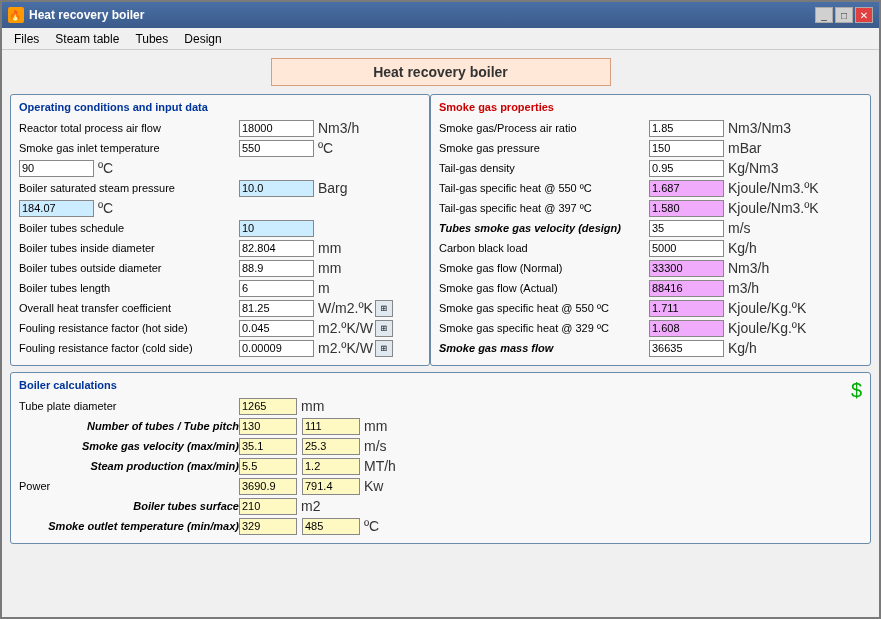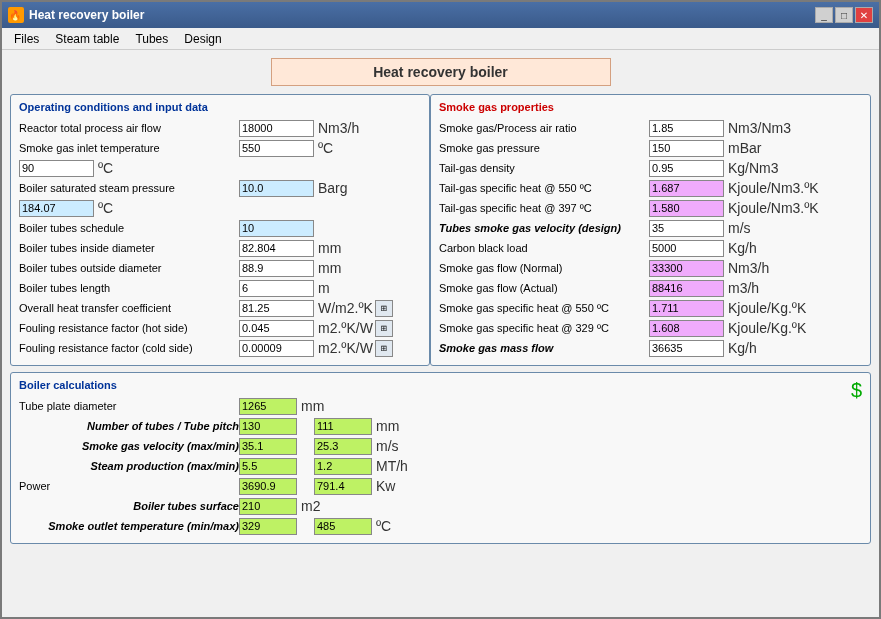--- a/index.html
+++ b/index.html
@@ -167,30 +167,30 @@
       padding: 6px 8px;
       background: #f8f8f8;
     }
     .dollar-icon {
       color: #00aa00;
       font-size: 20px;
       margin-left: 6px;
     }
     .two-inputs {
       display: flex;
-      gap: 17px;
+      gap: 5px;
     }
     .input-small {
       border: 1px solid #888;
       height: 17px;
       font-size: 11px;
       padding: 0 2px;
       width: 58px;
     }
-    .input-small.yellow { background: #bef264; }
+    .input-small.yellow { background: #fef9c3; }
   </style>
 </head>
 <body>
 
 <div class="window">
 
   <div class="title-bar">
     <div class="title-bar-left">
       <div class="title-icon">🔥</div>
       <span class="title-text">Heat recovery boiler</span>

